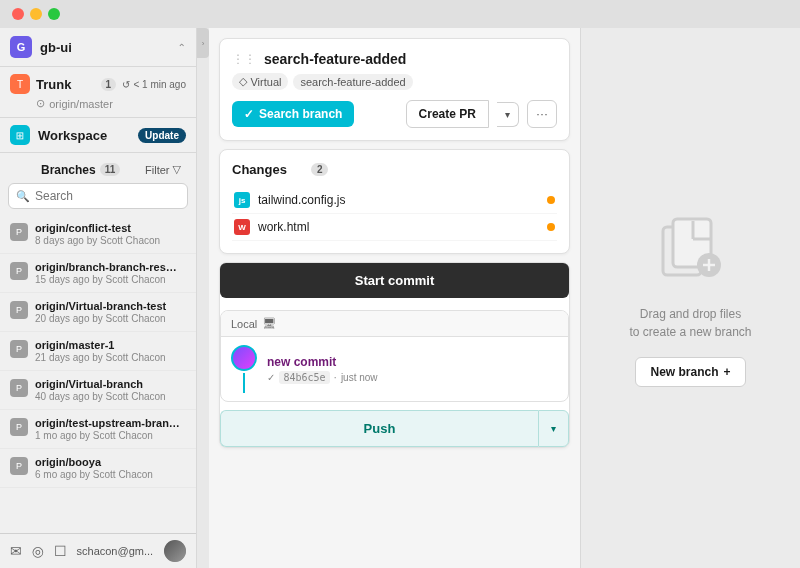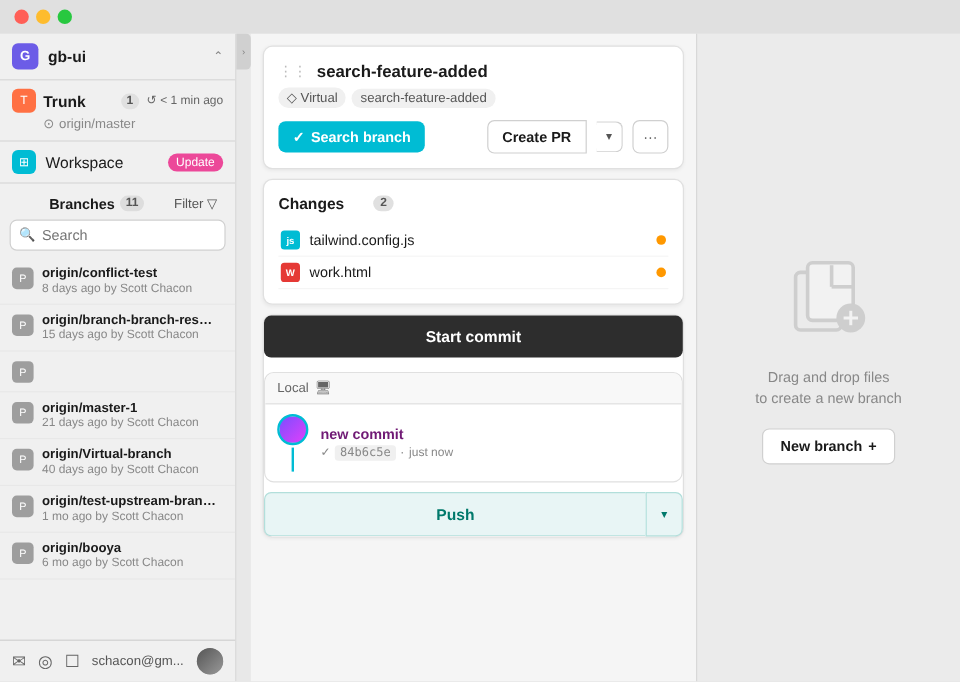--- a/index.html
+++ b/index.html
@@ -134,32 +134,32 @@
     }
     .workspace-icon {
       width: 20px; height: 20px;
       background: #00bcd4;
       border-radius: 5px;
       display: flex; align-items: center; justify-content: center;
       color: white; font-size: 10px;
       flex-shrink: 0;
     }
     .workspace-name {
-      font-weight: 400;
+      font-weight: 700;
       font-size: 13px;
       color: #1a1a1a;
       flex: 1;
     }
     .update-badge {
-      background: #ec4899;
+      background: #0c4a6e;
       color: white;
       font-size: 10px;
       padding: 2px 7px;
       border-radius: 8px;
-      font-weight: 400;
+      font-weight: 700;
     }
 
     
     .branches-header {
       padding: 8px 10px 5px 10px;
       display: flex;
       align-items: center;
     }
     .branches-title {
       font-weight: 700;
@@ -670,20 +670,24 @@
     </div>
         <div class="branch-list-item">
       <div class="bl-icon">P</div>
       <div class="bl-content">
         <div class="bl-name">origin/branch-branch-resource...</div>
         <div class="bl-meta">15 days ago by Scott Chacon</div>
       </div>
     </div>
         <div class="branch-list-item">
       <div class="bl-icon">P</div>
+      <div class="bl-content">
+        <div class="bl-name">origin/Virtual-branch-test</div>
+        <div class="bl-meta">20 days ago by Scott Chacon</div>
+      </div>
     </div>
         <div class="branch-list-item">
       <div class="bl-icon">P</div>
       <div class="bl-content">
         <div class="bl-name">origin/master-1</div>
         <div class="bl-meta">21 days ago by Scott Chacon</div>
       </div>
     </div>
         <div class="branch-list-item">
       <div class="bl-icon">P</div>

